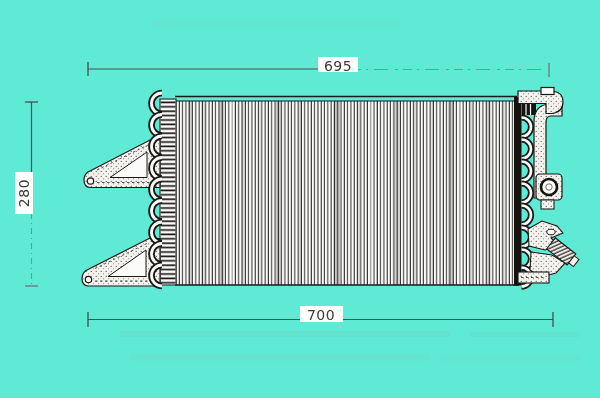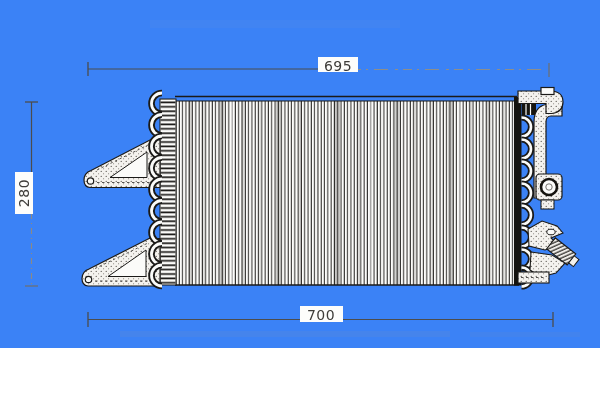--- a/index.html
+++ b/index.html
@@ -1,18 +1,18 @@
 <!DOCTYPE html>
 <html><head>
 <meta charset="utf-8">
 <style>
   html,body{margin:0;padding:0;background:#ffffff;}
   .stage{
-    position:relative;width:600px;height:348px;overflow:hidden;
-    background:#3b82f6;
+    position:relative;width:600px;height:398px;overflow:hidden;
+    background:#5eead4;
     font-family:"DejaVu Sans","Liberation Sans",sans-serif;
   }
   svg{display:block;}
   .dimtext{font-size:14px;fill:#3e3c38;letter-spacing:.5px;}
   .ink{stroke:#1b1a18;}
 </style>
 </head>
 <body>
 
 <div class="stage">

